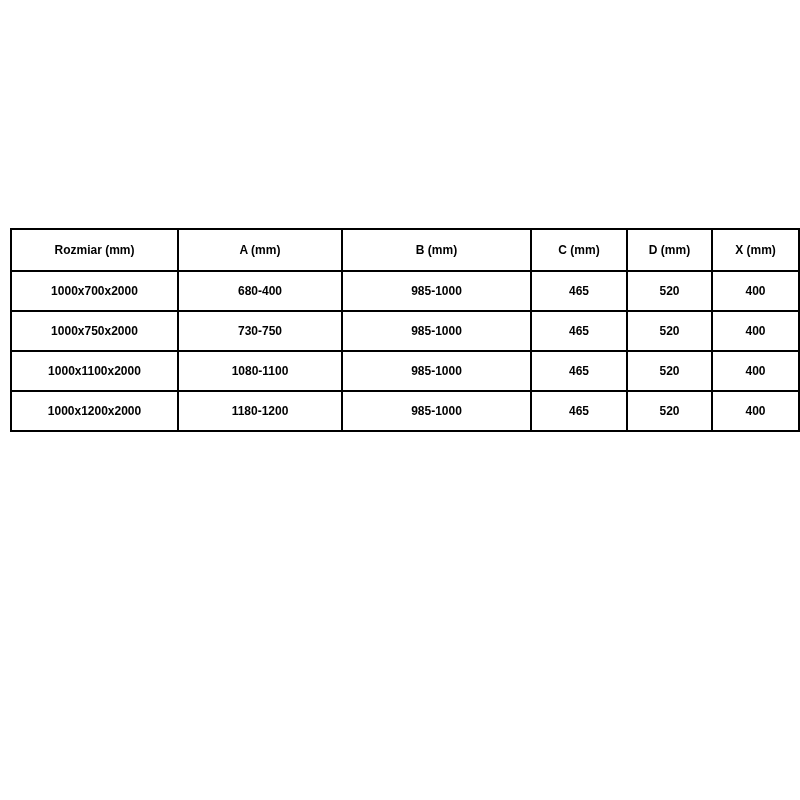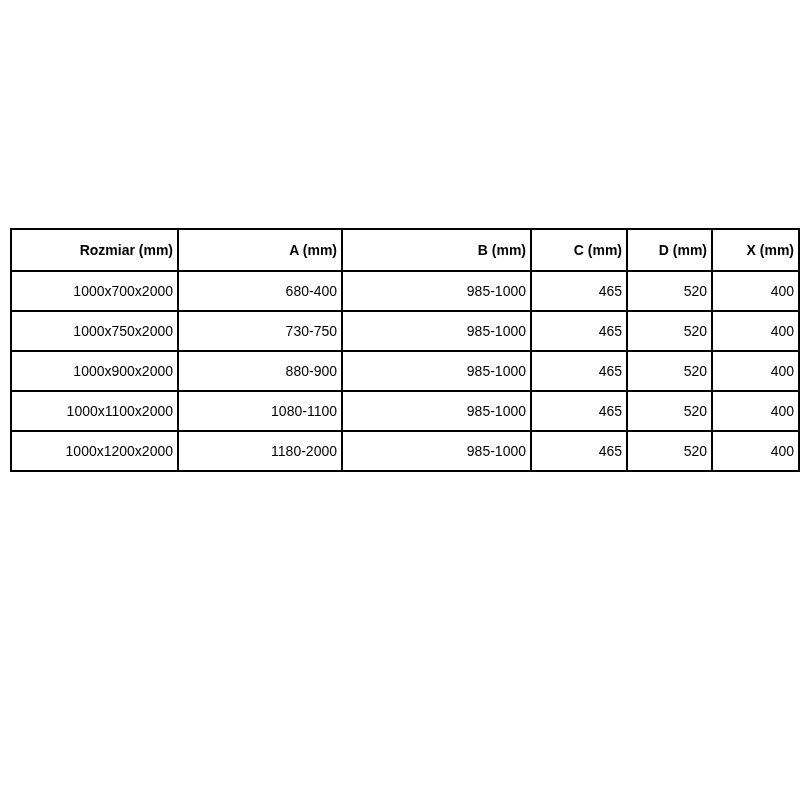--- a/index.html
+++ b/index.html
@@ -19,35 +19,35 @@
     position: absolute;
     left: 10px;
     top: 228px;
     width: 788px;
     border-collapse: collapse;
     table-layout: fixed;
   }
   table.spec-table th,
   table.spec-table td {
     border: 2px solid #000000;
-    text-align: right;
+    text-align: center;
     vertical-align: middle;
     padding: 0 4px;
-    font-size: 14px;
+    font-size: 12px;
     color: #000000;
     background: #ffffff;
     overflow: hidden;
     white-space: nowrap;
   }
   table.spec-table th {
     font-weight: bold;
     height: 40px;
   }
   table.spec-table td {
-    font-weight: normal;
+    font-weight: bold;
     height: 38px;
   }
 </style>
 </head>
 <body>
 
 <div class="page">
   <table class="spec-table">
     <colgroup>
       <col style="width:167px">
@@ -78,38 +78,30 @@
         </tr>
         <tr>
           <td>1000x750x2000</td>
           <td>730-750</td>
           <td>985-1000</td>
           <td>465</td>
           <td>520</td>
           <td>400</td>
         </tr>
         <tr>
-          <td>1000x900x2000</td>
-          <td>880-900</td>
-          <td>985-1000</td>
-          <td>465</td>
-          <td>520</td>
-          <td>400</td>
-        </tr>
-        <tr>
           <td>1000x1100x2000</td>
           <td>1080-1100</td>
           <td>985-1000</td>
           <td>465</td>
           <td>520</td>
           <td>400</td>
         </tr>
         <tr>
           <td>1000x1200x2000</td>
-          <td>1180-2000</td>
+          <td>1180-1200</td>
           <td>985-1000</td>
           <td>465</td>
           <td>520</td>
           <td>400</td>
         </tr>
       </tbody>
   </table>
 </div>
 
 </body></html>

